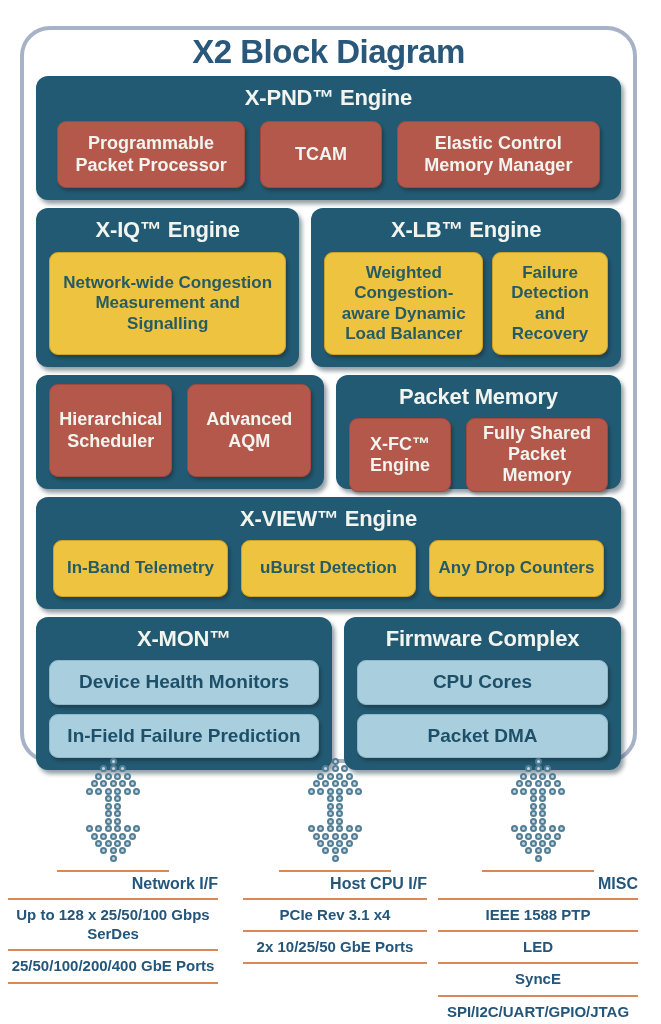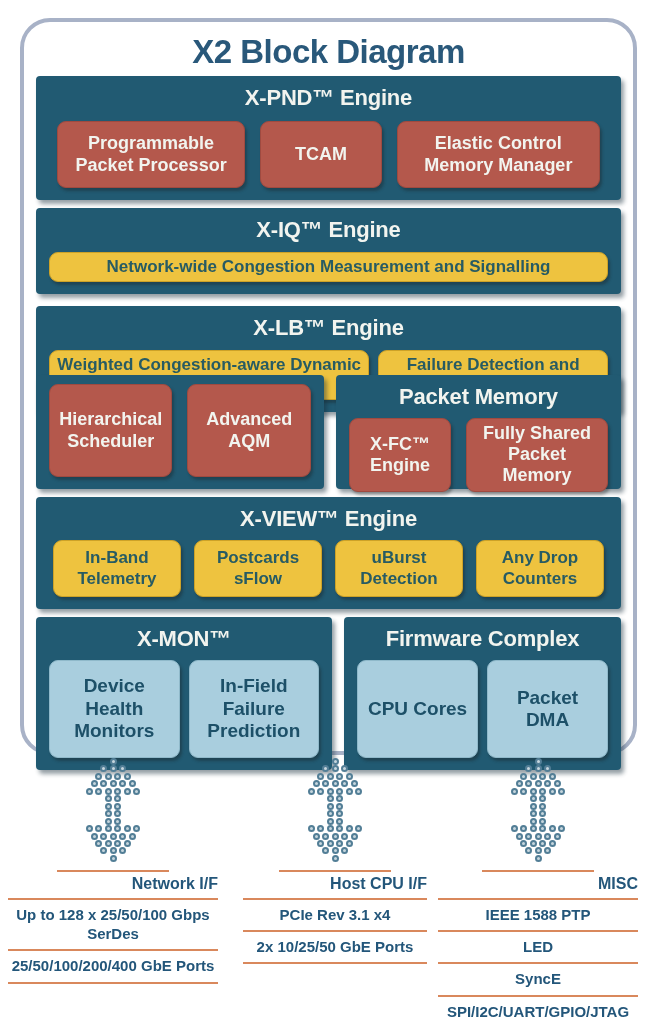--- a/index.html
+++ b/index.html
@@ -14,52 +14,52 @@
     --gold-text:#275b63;
     --blue-box-text:#1d5068;
   }
   *{margin:0;padding:0;box-sizing:border-box;}
   html,body{background:#ffffff;}
   body{
     width:661px;height:1024px;position:relative;overflow:hidden;
     font-family:"Liberation Sans", sans-serif;
   }
   .card{
-    position:absolute;left:20px;top:18px;width:617px;height:737px;
+    position:absolute;left:20px;top:26px;width:617px;height:737px;
     background:#ffffff;border:4px solid var(--card-border);border-radius:30px;
-    padding:8px 12px 12px 12px;display:flex;flex-direction:column;
+    padding:0 12px 12px 12px;display:flex;flex-direction:column;
   }
   .title{
     text-align:center;color:#29587a;font-size:33px;font-weight:700;
     letter-spacing:-0.5px;line-height:44px;height:46px;flex:0 0 auto;
   }
   .stack{flex:1;display:flex;flex-direction:column;gap:8px;}
   .row{display:flex;gap:12px;}
   .block{
-    background:var(--teal);border-radius:4px;
+    background:var(--teal);border-radius:12px;
     box-shadow:3px 4px 4px rgba(22,44,58,.45);
     padding:5px 13px 12px 13px;
     display:flex;flex-direction:column;
   }
   .block-header{
     color:var(--white-text);font-size:22px;font-weight:700;text-align:center;
     line-height:34px;letter-spacing:-0.2px;flex:0 0 auto;
   }
   .box-row{flex:1;display:flex;gap:15px;align-items:stretch;}
-  .box-col{flex:1;display:flex;flex-direction:row;gap:9px;}
+  .box-col{flex:1;display:flex;flex-direction:column;gap:9px;}
   .box{
     display:flex;align-items:center;justify-content:center;text-align:center;
     border-radius:9px;line-height:1.18;font-weight:700;padding:4px 6px;
     box-shadow:2px 3px 3px rgba(25,25,25,.35);
   }
   .box.red{background:var(--rust);border:1px solid #9f4a40;color:var(--white-text);font-size:18px;}
   .box.gold{background:var(--gold);border:1px solid #cda227;color:var(--gold-text);font-size:17px;}
   .box.blue{background:var(--lblue);border:1px solid #8fb9ca;color:var(--blue-box-text);font-size:19px;}
   .h-xpnd{height:124px;}
-  .h-row2{height:159px;flex-direction:column;}
+  .h-row2{height:159px;}
   .h-row3{height:114px;}
   .h-xview{height:112px;}
   .h-row5{height:153px;}
   
   .ifaces{position:absolute;left:0;top:758px;width:661px;height:266px;}
   .iface-col{position:absolute;text-align:center;color:var(--navy);}
   .dot-arrow{display:flex;flex-direction:column;justify-content:space-between;align-items:center;height:104px;margin:0 auto 8px auto;}
   .dot-row{display:flex;gap:2.5px;}
   .dot{width:7px;height:7px;border-radius:50%;background:#c6d6de;border:2px solid #527e96;}
   .iface-topline{width:112px;height:2px;background:var(--orange);margin:0 auto;}
@@ -119,21 +119,20 @@
           <div class="box red" style="flex:1;">X-FC™ Engine</div>
           <div class="box red" style="flex:1.45;">Fully Shared Packet Memory</div>
         </div>
       </section>
     </div>
 
     <section class="block h-xview">
       <h2 class="block-header">X-VIEW™ Engine</h2>
       <div class="box-row" style="padding:4px 4px 0 4px;gap:13px;">
         <div class="box gold" style="flex:1;">In-Band Telemetry</div>
-        <div class="box gold" style="flex:1;">Postcards sFlow</div>
         <div class="box gold" style="flex:1;">uBurst Detection</div>
         <div class="box gold" style="flex:1;">Any Drop Counters</div>
       </div>
     </section>
 
     <div class="row h-row5">
       <section class="block" style="flex:297;">
         <h2 class="block-header">X-MON™</h2>
         <div class="box-col" style="padding-top:4px;">
           <div class="box blue" style="flex:1;">Device Health Monitors</div>

